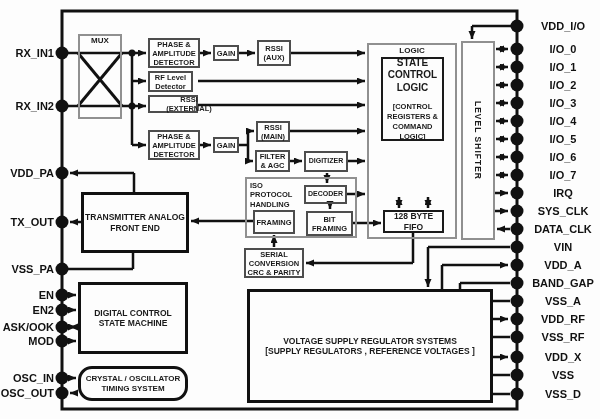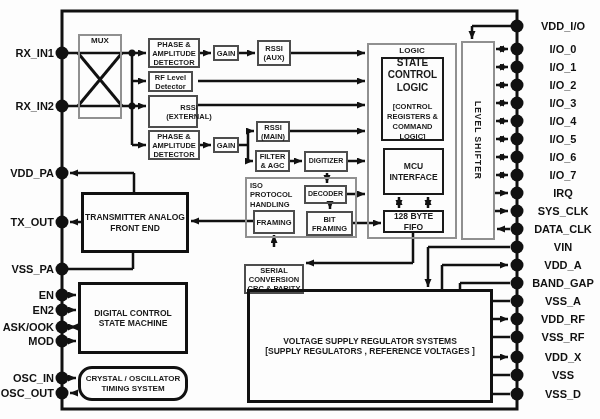--- a/index.html
+++ b/index.html
@@ -145,43 +145,42 @@
       <circle cx="517" cy="375" r="6.5"></circle>
       <circle cx="517" cy="394" r="6.5"></circle>
     </g>
   </svg>
 
   <div class="blk b-gray" style="left:78px;top:34px;width:44px;height:85px;"></div>
   <div class="toplab" style="left:78px;top:36px;width:44px;">MUX</div>
 
   <div class="blk b-dark" style="left:148px;top:38px;width:52px;height:30px;">PHASE &amp; AMPLITUDE DETECTOR</div>
   <div class="blk b-dark" style="left:148px;top:71px;width:45px;height:21px;">RF Level Detector</div>
-  <div class="blk b-dark" style="left:148px;top:95px;width:50px;height:33px;padding-left:32px;">RSSI (EXTERNAL)</div>
+  <div class="blk b-dark" style="left:148px;top:95px;width:50px;height:18px;padding-left:32px;">RSSI (EXTERNAL)</div>
   <div class="blk b-dark" style="left:148px;top:130px;width:52px;height:30px;">PHASE &amp; AMPLITUDE DETECTOR</div>
   <div class="blk b-dark" style="left:213px;top:45px;width:26px;height:16px;">GAIN</div>
   <div class="blk b-dark" style="left:257px;top:40px;width:34px;height:26px;">RSSI (AUX)</div>
   <div class="blk b-dark" style="left:213px;top:137px;width:26px;height:16px;">GAIN</div>
   <div class="blk b-dark" style="left:256px;top:121px;width:34px;height:21px;">RSSI (MAIN)</div>
   <div class="blk b-dark" style="left:255px;top:150px;width:35px;height:22px;">FILTER &amp; AGC</div>
   <div class="blk b-dark" style="left:304px;top:151px;width:44px;height:21px;font-size:7px;">DIGITIZER</div>
 
   <div class="blk b-gray" style="left:245px;top:177px;width:112px;height:61px;"></div>
   <div class="cornerlab" style="left:250px;top:181px;width:52px;">ISO PROTOCOL HANDLING</div>
   <div class="blk b-dark" style="left:304px;top:185px;width:43px;height:19px;font-size:7px;">DECODER</div>
   <div class="blk b-dark" style="left:306px;top:211px;width:47px;height:25px;">BIT FRAMING</div>
   <div class="blk b-dark" style="left:253px;top:210px;width:42px;height:24px;">FRAMING</div>
-  <div class="blk b-dark" style="left:244px;top:264px;width:60px;height:30px;">SERIAL CONVERSION CRC &amp; PARITY</div>
+  <div class="blk b-dark" style="left:244px;top:248px;width:60px;height:30px;">SERIAL CONVERSION CRC &amp; PARITY</div>
 
   <div class="blk b-gray" style="left:367px;top:43px;width:90px;height:196px;"></div>
   <div class="toplab" style="left:367px;top:46px;width:90px;">LOGIC</div>
   <div class="blk b-black col" style="left:381px;top:57px;width:63px;height:84px;">
     <span class="scl-title">STATE CONTROL LOGIC</span>
     <span class="scl-sub">[CONTROL REGISTERS &amp; COMMAND LOGIC]</span>
   </div>
-  <div class="blk b-black md" style="left:383px;top:148px;width:61px;height:47px;">MCU INTERFACE</div>
   <div class="blk b-black md" style="left:383px;top:210px;width:61px;height:23px;">128 BYTE FIFO</div>
 
   <div class="blk b-gray vert" style="left:461px;top:41px;width:34px;height:199px;">LEVEL SHIFTER</div>
 
   <div class="blk b-heavy md" style="left:81px;top:192px;width:108px;height:61px;">TRANSMITTER ANALOG FRONT END</div>
   <div class="blk b-heavy md" style="left:78px;top:282px;width:110px;height:72px;">DIGITAL CONTROL STATE MACHINE</div>
   <div class="blk b-heavy" style="left:78px;top:366px;width:110px;height:35px;font-size:8px;border-radius:14px;">CRYSTAL / OSCILLATOR TIMING SYSTEM</div>
 
   <div class="blk b-heavy col md" style="left:247px;top:289px;width:246px;height:114px;">
     <span>VOLTAGE SUPPLY REGULATOR SYSTEMS</span>

